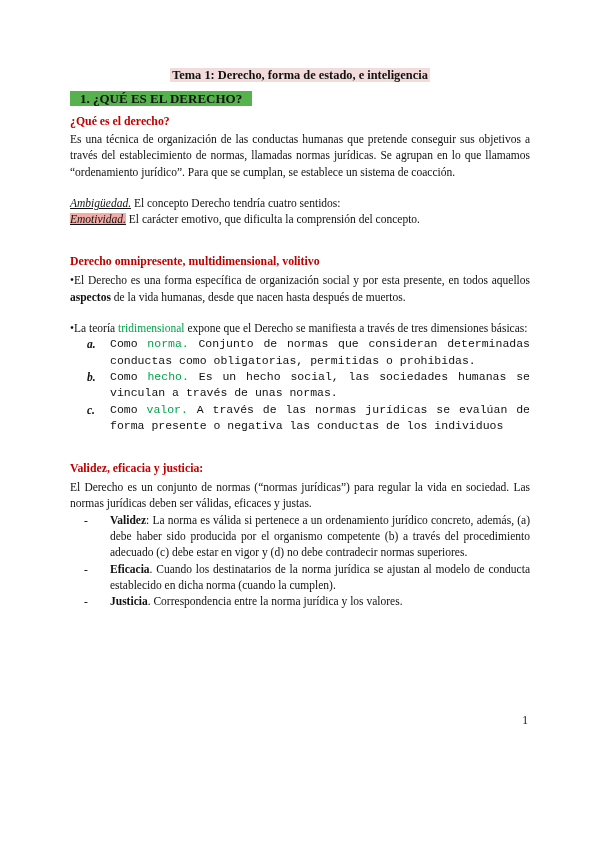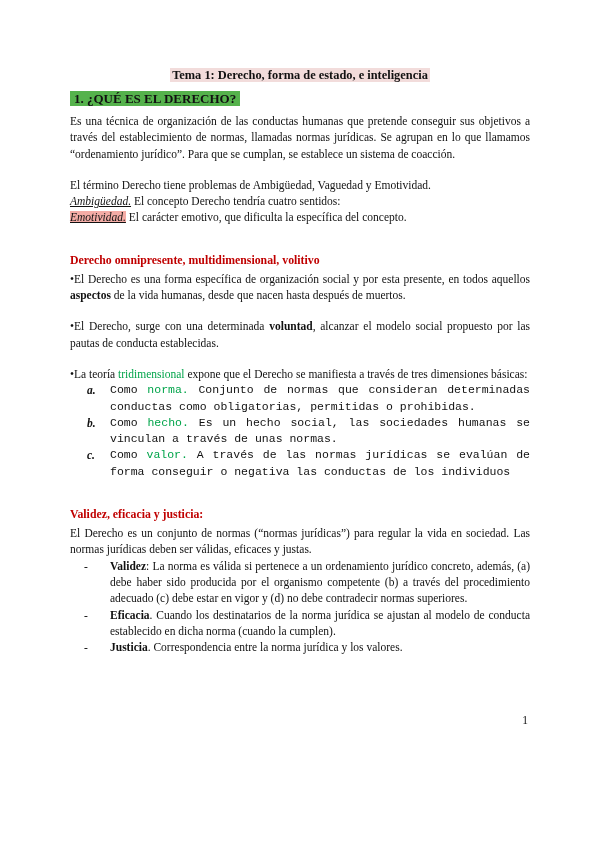--- a/index.html
+++ b/index.html
@@ -22,21 +22,21 @@
   .mb2 { margin-bottom: 26px; }
   .doc-title {
     text-align: center;
     font-weight: bold;
     font-size: 12.4px;
     line-height: 18px;
     margin: 0 0 5px 0;
   }
   .hl-pink   { background: #f2dcdb; padding: 0 2px; }
   .h1-line   { margin: 0 0 5px 0; font-weight: bold; font-size: 13px; line-height: 19px; }
-  .hl-green  { background: #55b24c; padding: 0 4px; }
+  .hl-green  { background: #55b24c; padding: 0 10px; }
   .red-head  { color: #c00000; font-weight: bold; font-size: 11.8px; line-height: 17px; margin: 0 0 1px 0; }
   .red-head.gap { margin-bottom: 2px; }
   .ul-it { font-style: italic; text-decoration: underline; }
   .hl-salmon { background: #f4aca6; text-decoration: underline; }
   .b  { font-weight: bold; }
   .bi { font-weight: bold; font-style: italic; }
   .green { color: #00a44a; }
   .abc { display: flex; margin-left: 17px; }
   .abc .marker { flex: none; width: 23px; }
   .abc .abc-text { flex: 1; text-align: justify; font-family: Liberation Mono, monospace; }
@@ -52,51 +52,50 @@
 </style>
 </head>
 <body>
 
 <main class="page">
 
   <h1 class="doc-title"><span class="hl-pink">Tema 1: Derecho, forma de estado, e inteligencia</span></h1>
 
   <div class="h1-line"><span class="hl-green">1. ¿QUÉ ES EL DERECHO?</span></div>
 
+  <div class="red-head">¿Qué es el derecho?</div>
 
   <p class="just mb">Es una técnica de organización de las conductas humanas que pretende conseguir sus objetivos a través del establecimiento de normas, llamadas normas jurídicas. Se agrupan en lo que llamamos “ordenamiento jurídico”. Para que se cumplan, se establece un sistema de coacción.</p>
 
-  <p class="just">El término Derecho tiene problemas de Ambigüedad, Vaguedad y Emotividad.</p>
 
   <p class="just"><span class="ul-it">Ambigüedad.</span><span> El concepto Derecho tendría cuatro sentidos:</span></p>
 
 
-  <p class="just mb2"><span class="ul-it hl-salmon">Emotividad.</span><span> El carácter emotivo, que dificulta la específica del concepto.</span></p>
+  <p class="just mb2"><span class="ul-it hl-salmon">Emotividad.</span><span> El carácter emotivo, que dificulta la comprensión del concepto.</span></p>
 
   <div class="red-head gap">Derecho omnipresente, multidimensional, volitivo</div>
 
   <p class="just mb"><span>•El Derecho es una forma específica de organización social y por esta presente, en todos aquellos </span><span class="b">aspectos</span><span> de la vida humanas, desde que nacen hasta después de muertos.</span></p>
 
-  <p class="just mb"><span>•El Derecho, surge con una determinada </span><span class="b">voluntad</span><span>, alcanzar el modelo social propuesto por las pautas de conducta establecidas.</span></p>
 
   <p class="just"><span>•La teoría </span><span class="green">tridimensional</span><span> expone que el Derecho se manifiesta a través de tres dimensiones básicas:</span></p>
 
   <div class="abc">
     <span class="marker bi">a.</span>
     <div class="abc-text"><span>Como </span><span class="green">norma.</span><span> Conjunto de normas que consideran determinadas conductas como obligatorias, permitidas o prohibidas.</span></div>
   </div>
 
   <div class="abc">
     <span class="marker bi">b.</span>
     <div class="abc-text"><span>Como </span><span class="green">hecho.</span><span> Es un hecho social, las sociedades humanas se vinculan a través de unas normas.</span></div>
   </div>
 
   <div class="abc mb2">
     <span class="marker bi">c.</span>
-    <div class="abc-text"><span>Como </span><span class="green">valor.</span><span> A través de las normas jurídicas se evalúan de forma conseguir o negativa las conductas de los individuos</span></div>
+    <div class="abc-text"><span>Como </span><span class="green">valor.</span><span> A través de las normas jurídicas se evalúan de forma presente o negativa las conductas de los individuos</span></div>
   </div>
 
   <div class="red-head gap">Validez, eficacia y justicia:</div>
 
   <p class="just">El Derecho es un conjunto de normas (“normas jurídicas”) para regular la vida en sociedad. Las normas jurídicas deben ser válidas, eficaces y justas.</p>
 
   <div class="dashrow">
     <span class="dash">-</span>
     <div class="dash-text"><span class="b">Validez</span><span>: La norma es válida si pertenece a un ordenamiento jurídico concreto, además, (a) debe haber sido producida por el organismo competente (b) a través del procedimiento adecuado (c) debe estar en vigor y (d) no debe contradecir normas superiores.</span></div>
   </div>

